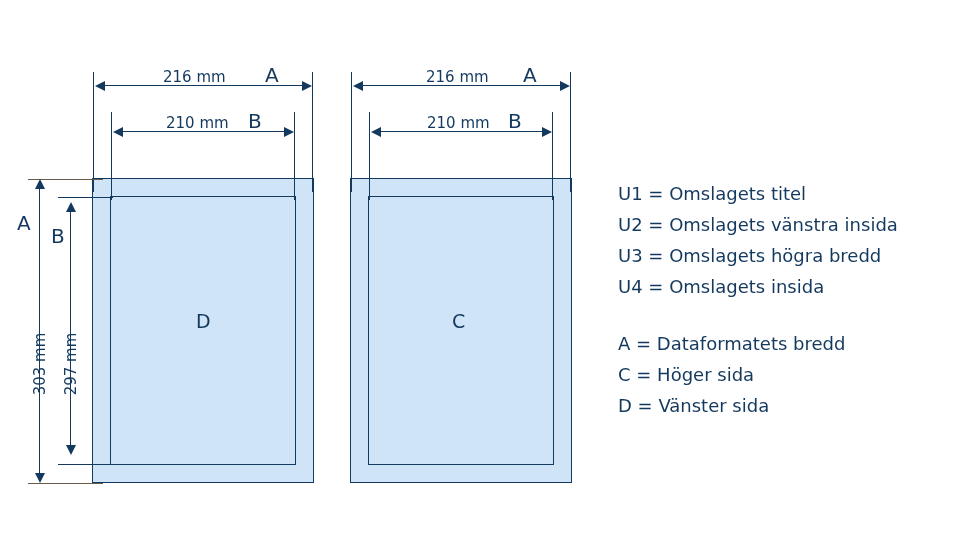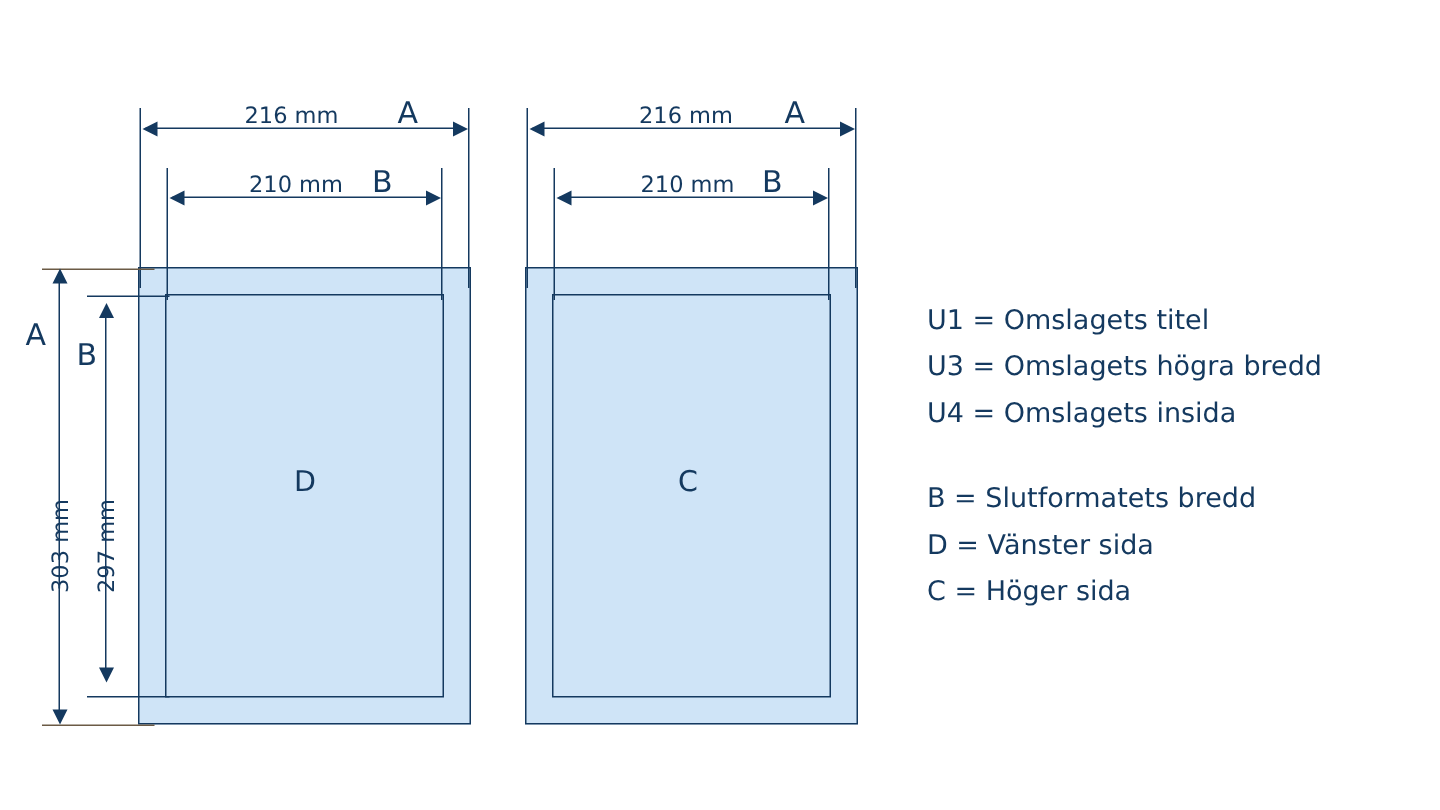--- a/index.html
+++ b/index.html
@@ -110,21 +110,20 @@
     transform-origin: 50% 50%;
     transform: rotate(-90deg);
   }
 
   
   .legend {
     position: absolute;
     left: 618px;
     top: 178px;
     width: 336px;
-    margin-top: 20px;
   }
   .legend-line {
     font-size: 18px;
     line-height: 31px;
     color: #14395f;
     white-space: nowrap;
   }
   .legend-gap {
     height: 26px;
   }
@@ -188,21 +187,22 @@
   <div class="dim-letter" style="left:523px; top:63px;">A</div>
 
   <div class="hline" style="left:373px; top:131px; width:174px;"></div>
   <div class="arrow arrow-left" style="left:371px; top:127px;"></div>
   <div class="arrow arrow-right" style="left:542px; top:127px;"></div>
   <div class="dim-text" style="left:427px; top:114px;">210 mm</div>
   <div class="dim-letter" style="left:508px; top:109px;">B</div>
 
   <div class="legend">
     <div class="legend-line">U1 = Omslagets titel</div>
+    <div class="legend-line">U2 = Omslagets vänstra insida</div>
     <div class="legend-line">U3 = Omslagets högra bredd</div>
     <div class="legend-line">U4 = Omslagets insida</div>
     <div class="legend-gap"></div>
-    <div class="legend-line">B = Slutformatets bredd</div>
+    <div class="legend-line">A = Dataformatets bredd</div>
+    <div class="legend-line">C = Höger sida</div>
     <div class="legend-line">D = Vänster sida</div>
-    <div class="legend-line">C = Höger sida</div>
   </div>
 
 </div>
 
 </body></html>

